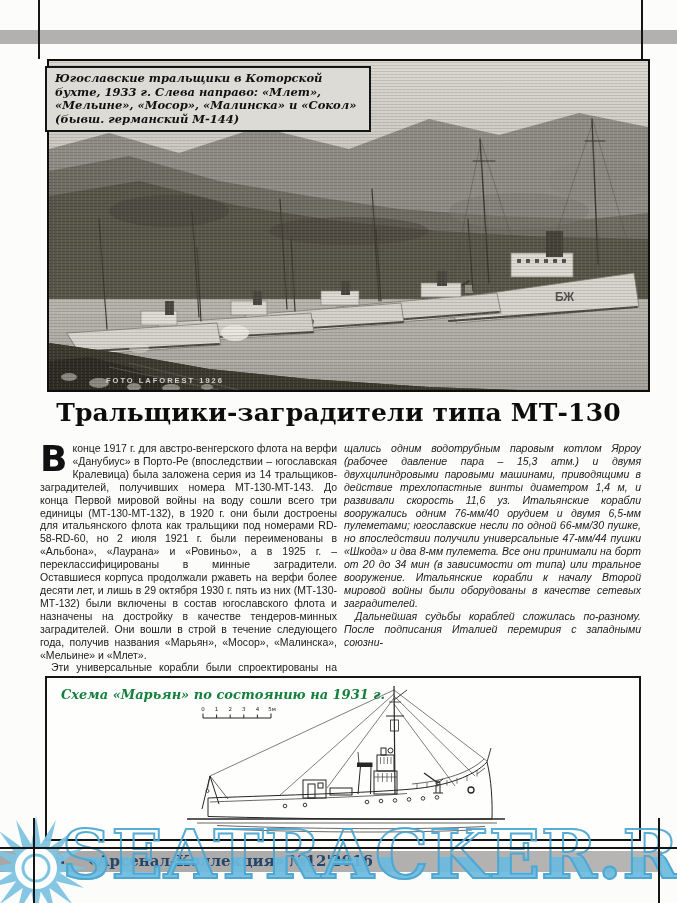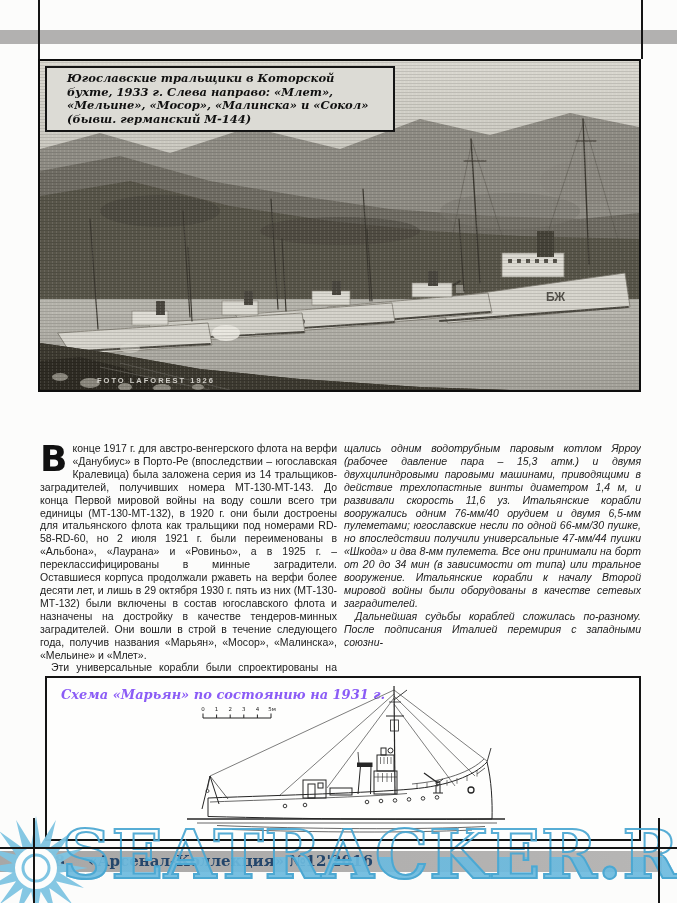--- a/index.html
+++ b/index.html
@@ -9,28 +9,28 @@
   #top-bar{top:30px;height:14px;}
   #footer-bar{top:851px;height:21px;width:662px;background:linear-gradient(90deg,#a8a7a6,#b7b6b5);}
   .cropv{position:absolute;width:2px;background:#151515;}
   #crop-tl{left:38px;top:0;height:59px;}
   #crop-tr{left:641px;top:0;height:59px;}
   #crop-bl{left:33px;top:818px;height:85px;}
   #crop-br{left:658px;top:818px;height:85px;}
   #bottom-rule{position:absolute;left:0;top:847px;width:677px;height:2px;background:#151515;z-index:60;}
 
   
-  #photo{position:absolute;left:38px;top:59px;width:599px;height:329px;border:2px solid #0e0e0e;
+  #photo{position:absolute;left:47px;top:59px;width:599px;height:329px;border:2px solid #0e0e0e;
          background:#a16207;overflow:hidden;}
   #photo svg{display:block;}
   #grain{position:absolute;inset:0;pointer-events:none;opacity:.10;
      background:repeating-linear-gradient(0deg,#000 0 1px,transparent 1px 3px),
                 repeating-linear-gradient(90deg,#fff 0 1px,transparent 1px 4px);}
   #caption-box{position:absolute;left:45px;top:66px;width:306px;background:#dcdbd5;
-      border:2px solid #141414;padding:4px 20px;z-index:20;
+      border:2px solid #141414;padding:4px 8px;z-index:20;
       font-family:"DejaVu Serif",serif;font-weight:bold;font-style:italic;
       font-size:11.5px;line-height:1.18;color:#101010;}
   #photo-credit{position:absolute;left:57px;top:315px;color:#e9e7e1;opacity:.85;
       font-size:7.5px;letter-spacing:2px;font-weight:bold;z-index:15;}
 
   
   #article-title{position:absolute;left:38px;top:398px;width:601px;text-align:center;
       font-family:"DejaVu Serif",serif;font-weight:bold;font-size:25px;color:#0d0d0d;letter-spacing:.2px;}
   .col{position:absolute;top:442px;width:297px;height:231px;overflow:hidden;
       font-size:10.5px;line-height:12.9px;text-align:justify;color:#1b1b1b;}
@@ -39,21 +39,21 @@
   .col p{margin:0;}
   .col p.indent{text-indent:11px;}
   .dropcap{float:left;font-family:"DejaVu Sans",sans-serif;font-weight:bold;
       font-size:36px;line-height:29px;margin:2px 5px 0 0;color:#111;}
 
   
   #schematic-box{position:absolute;left:45px;top:676px;width:592px;height:161px;
       border:2px solid #141414;background:#fefefd;z-index:10;}
   #schematic-caption{position:absolute;left:14px;top:9px;
       font-family:"DejaVu Serif",serif;font-weight:bold;font-style:italic;
-      font-size:13px;color:#8b5cf6;}
+      font-size:13px;color:#15803d;}
   #schematic-box svg{position:absolute;left:0;top:0;}
 
   
   #page-number{position:absolute;left:44px;top:852px;z-index:8;
       font-family:"DejaVu Serif",serif;font-weight:bold;font-size:15px;color:#24466b;}
   #magazine-title{position:absolute;left:88px;top:852px;z-index:8;
       font-family:"DejaVu Serif",serif;font-weight:bold;font-size:15px;color:#24466b;}
 
   
   #watermark{position:absolute;left:0;top:808px;width:677px;height:95px;z-index:50;pointer-events:none;}
@@ -191,20 +191,21 @@
       </g>
     </svg>
     <div id="grain"></div>
     <div id="photo-credit">FOTO LAFOREST 1926</div>
   </div>
 
   <div id="caption-box">
     <span>Югославские тральщики в Которской бухте, 1933 г. Слева направо: «Млет», «Мельине», «Мосор», «Малинска» и «Сокол» (бывш. германский М-144)</span>
   </div>
 
+  <div id="article-title">Тральщики-заградители типа МТ-130</div>
 
   <div id="col-left" class="col">
     <p><span class="dropcap">В</span><span>конце 1917 г. для австро-венгерского флота на верфи «Данубиус» в Порто-Ре (впоследствии – югославская Кралевица) была заложена серия из 14 тральщиков-заградителей, получивших номера МТ-130-МТ-143. До конца Первой мировой войны на воду сошли всего три единицы (МТ-130-МТ-132), в 1920 г. они были достроены для итальянского флота как тральщики под номерами RD-58-RD-60, но 2 июля 1921 г. были переименованы в «Альбона», «Лаурана» и «Ровиньо», а в 1925 г. – переклассифицированы в минные заградители. Оставшиеся корпуса продолжали ржаветь на верфи более десяти лет, и лишь в 29 октября 1930 г. пять из них (МТ-130-МТ-132) были включены в состав югославского флота и назначены на достройку в качестве тендеров-минных заградителей. Они вошли в строй в течение следующего года, получив названия «Марьян», «Мосор», «Малинска», «Мельине» и «Млет».</span></p>
     <p class="indent">Эти универсальные корабли были спроектированы на базе буксира, имели проектное водоизмещение 130 т, осна-</p>
   </div>
 
   <div id="col-right" class="col">
     <p>щались одним водотрубным паровым котлом Ярроу (рабочее давление пара – 15,3 атм.) и двумя двухцилиндровыми паровыми машинами, приводящими в действие трехлопастные винты диаметром 1,4 м, и развивали скорость 11,6 уз. Итальянские корабли вооружались одним 76-мм/40 орудием и двумя 6,5-мм пулеметами; югославские несли по одной 66-мм/30 пушке, но впоследствии получили универсальные 47-мм/44 пушки «Шкода» и два 8-мм пулемета. Все они принимали на борт от 20 до 34 мин (в зависимости от типа) или тральное вооружение. Итальянские корабли к началу Второй мировой войны были оборудованы в качестве сетевых заградителей.</p>
     <p class="indent">Дальнейшая судьбы кораблей сложилась по-разному. После подписания Италией перемирия с западными союзни-</p>
   </div>

